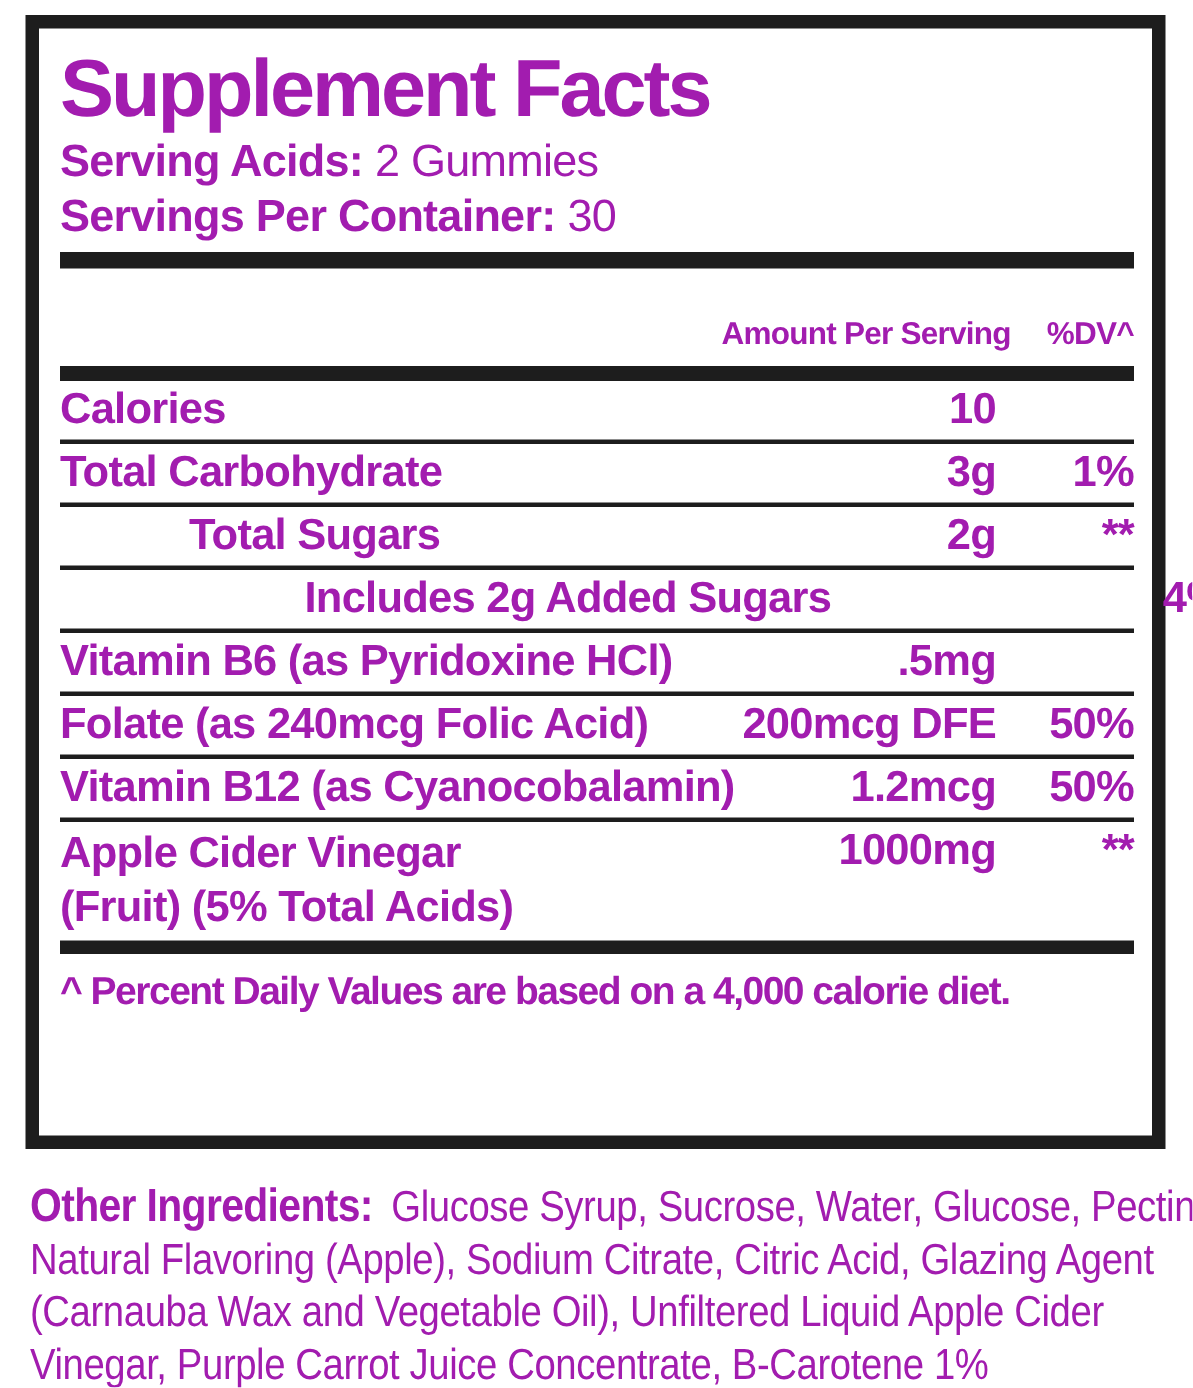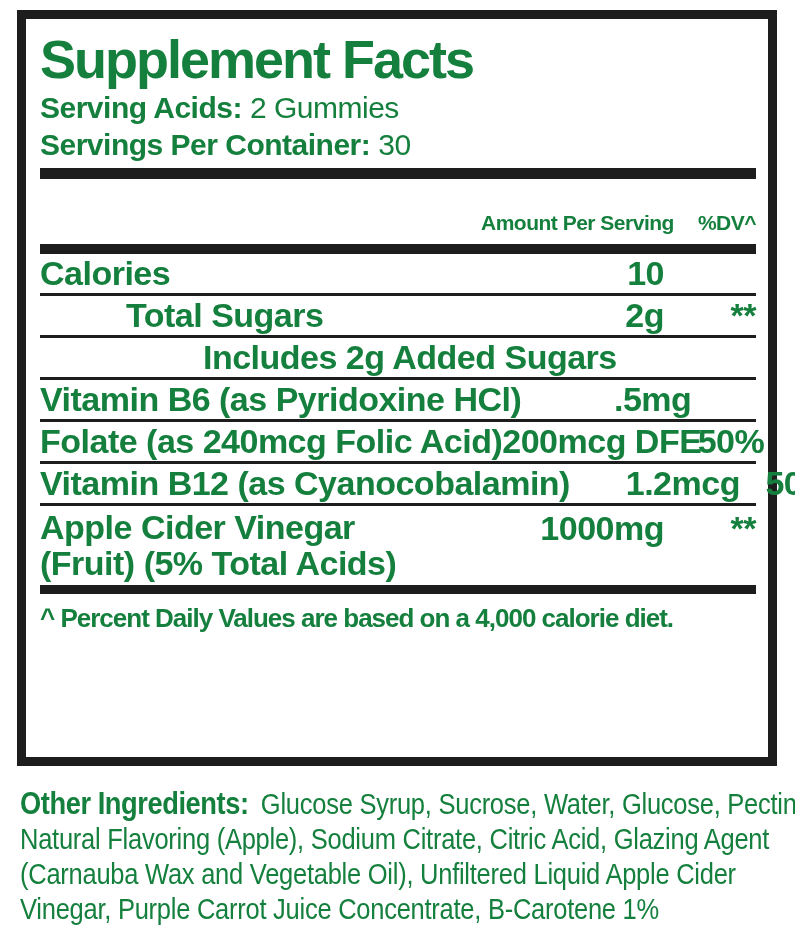--- a/index.html
+++ b/index.html
@@ -1,39 +1,39 @@
 <!DOCTYPE html>
 <html><head>
 <meta charset="utf-8">
 <style>
   html,body { margin:0; padding:0; background:#ffffff; }
   .page {
     position:relative; width:795px; height:925px; background:#ffffff;
-    font-family:"Liberation Sans", sans-serif; color:#15803d; overflow:hidden;
+    font-family:"Liberation Sans", sans-serif; color:#a21caf; overflow:hidden;
   }
   .facts-box {
     position:absolute; left:17px; top:10px; width:760px; height:756px;
     box-sizing:border-box; border:9px solid #1d1d1d; background:#ffffff;
     padding:10px 12px 0 14px; display:flex; flex-direction:column;
   }
   .title { font-size:54px; font-weight:700; letter-spacing:-2px; line-height:60px; white-space:nowrap; }
   .serving-line { font-size:30px; line-height:37px; letter-spacing:-0.5px; white-space:nowrap; }
   .serving-line .lbl { font-weight:700; }
   .serving-line .val { font-weight:400; margin-left:8px;text-align:center; }
   .bar-thick { height:11px; background:#1d1d1d; margin-top:5px; flex:none; }
   .bar-mid   { height:10px; background:#1d1d1d; flex:none; }
   .bar-foot  { height:9px;  background:#1d1d1d; flex:none; }
   .hdr-row {
     display:flex; justify-content:flex-end; align-items:flex-end; gap:24px;
     height:56px; padding-bottom:9px; font-size:21px; font-weight:700; letter-spacing:-0.5px;
   }
   .row {
     display:grid; grid-template-columns:1fr 170px 92px; align-items:center;
     min-height:39px; border-bottom:3px solid #1d1d1d;
-    font-size:34px; font-weight:700; letter-spacing:-0.5px; flex:none;
+    font-size:29px; font-weight:700; letter-spacing:-0.5px; flex:none;
   }
   .row .name { white-space:nowrap; }
   .row .amount, .row .dv { text-align:right; white-space:nowrap; }
   .row.ind-1 .name { padding-left:86px; }
   .row.ind-2 .name { padding-left:163px; }
   .row.sep-medium { border-bottom-width:6px; }
   .row.tall { min-height:76px; border-bottom:none; align-items:start; padding-top:3px; }
   .row.tall .name div { line-height:36px; }
   .footnotes { padding-top:6px; font-size:26px; font-weight:700; line-height:36px; letter-spacing:-1px; }
   .footnotes div { white-space:nowrap; }
@@ -69,20 +69,25 @@
     </div>
 
     <div class="bar-mid"></div>
 
     <div class="row">
       <span class="name">Calories</span>
       <span class="amount">10</span>
       <span class="dv"></span>
     </div>
 
+    <div class="row">
+      <span class="name">Total Carbohydrate</span>
+      <span class="amount">3g</span>
+      <span class="dv">1%</span>
+    </div>
 
     <div class="row ind-1">
       <span class="name">Total Sugars</span>
       <span class="amount">2g</span>
       <span class="dv">**</span>
     </div>
 
     <div class="row ind-2">
       <span class="name">Includes 2g Added Sugars</span>
       <span class="amount"></span>

